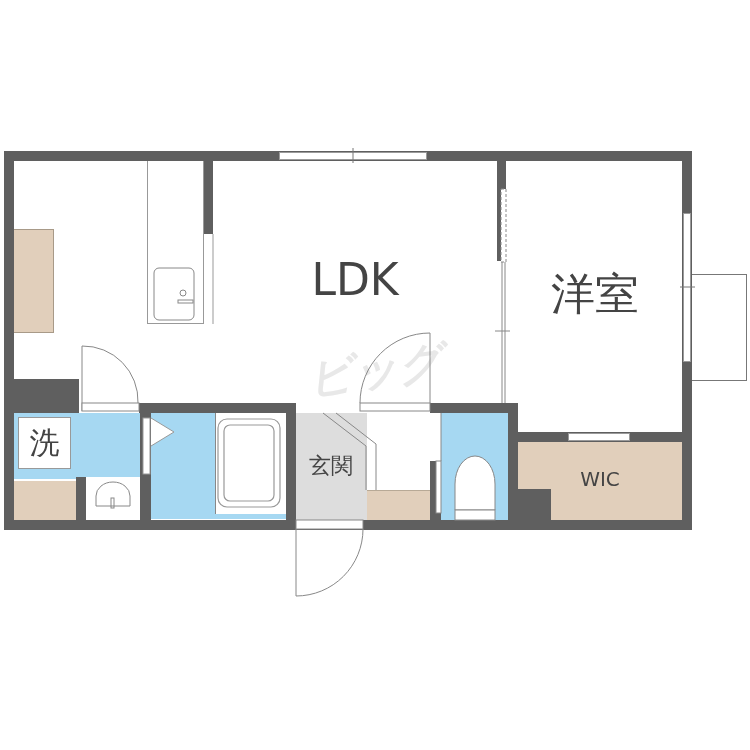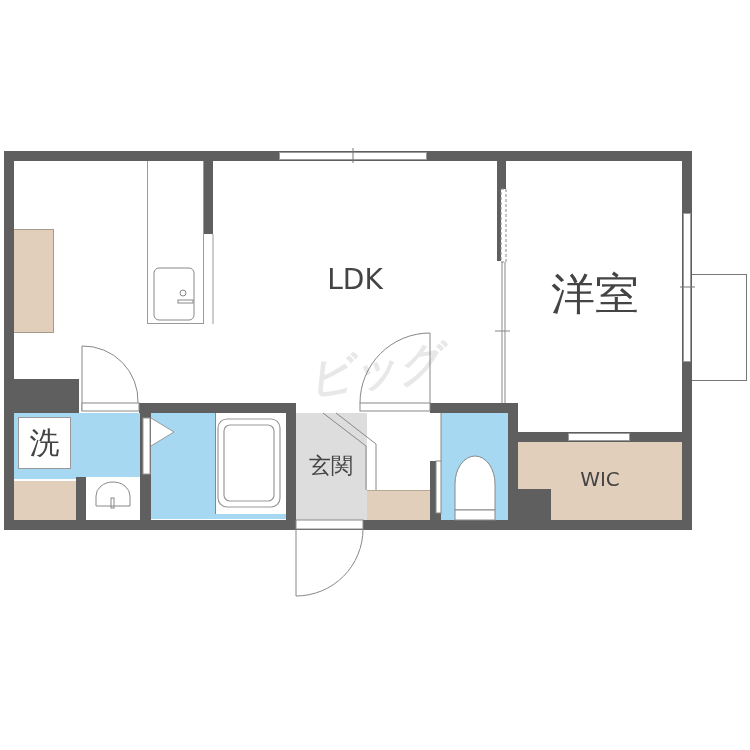--- a/index.html
+++ b/index.html
@@ -47,21 +47,21 @@
 
 <div class="abs" style="left:18px;top:417px;width:53px;height:52px;background:#fff;border:1px solid #999;"></div>
 <div class="label" style="left:18px;top:424px;width:53px;font-size:30px;line-height:38px;">洗</div>
 
 <div class="abs" style="left:86px;top:477px;width:54px;height:43px;background:#fff;"></div>
 
 <div class="abs" style="left:215px;top:413px;width:71px;height:101px;background:#fff;border-left:1px solid #888;"></div>
 
 <div class="abs" style="left:147px;top:161px;width:57px;height:163px;background:#fff;border:1px solid #999;border-top:none;"></div>
 
-<div class="label" style="left:300px;top:258px;width:110px;font-size:28px;line-height:44px;">LDK</div>
+<div class="label" style="left:300px;top:258px;width:110px;font-size:44px;line-height:44px;">LDK</div>
 <div class="label" style="left:540px;top:272px;width:110px;font-size:44px;line-height:44px;">洋室</div>
 <div class="label" style="left:560px;top:466px;width:80px;font-size:20px;line-height:26px;">WIC</div>
 <div class="label" style="left:296px;top:452px;width:70px;font-size:22px;line-height:28px;">玄関</div>
 
 <div class="label" style="left:300px;top:345px;width:150px;font-size:44px;line-height:50px;color:#e8e8e8;font-weight:bold;font-style:italic;transform:rotate(-8deg);">ビッグ</div>
 
 <svg width="750" height="750" viewBox="0 0 750 750">
 
   <g fill="none" stroke="#888" stroke-width="1">
     <rect x="154" y="268" width="40" height="52" rx="5"></rect>

